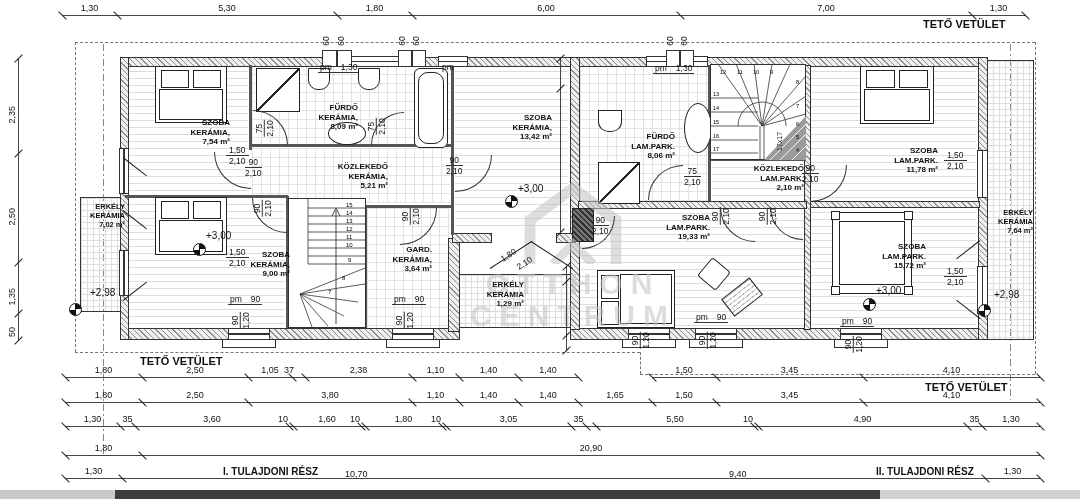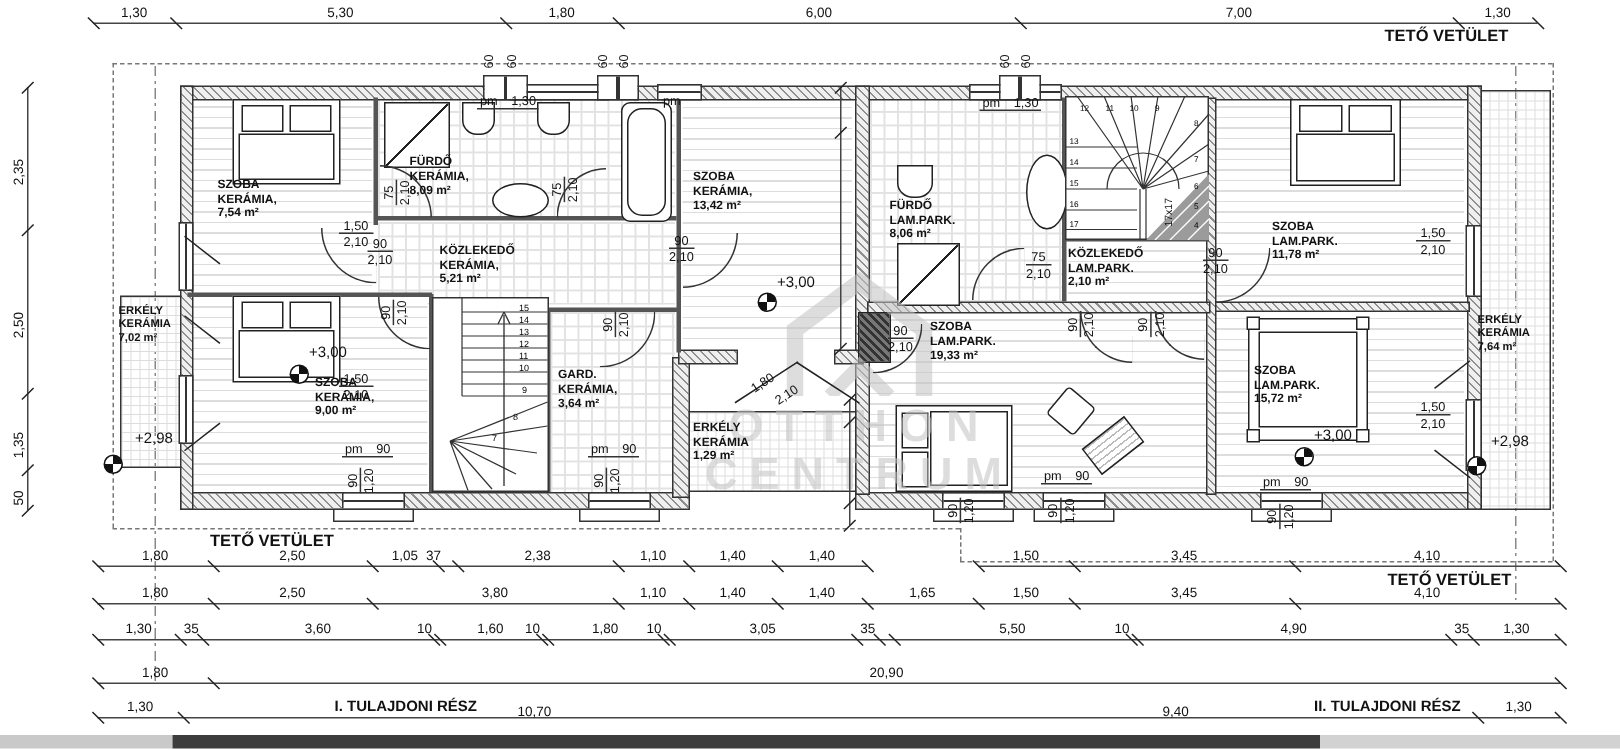--- a/index.html
+++ b/index.html
@@ -11,21 +11,21 @@
   .dashdot{position:absolute;width:1px;background:repeating-linear-gradient(180deg,#888 0 7px,transparent 7px 10px,#888 10px 12px,transparent 12px 15px);}
   
   .wallH,.wallV{position:absolute;border:1px solid #333;background:repeating-linear-gradient(45deg,#efefef 0 3px,#8f8f8f 3px 4px);}
   .pw{position:absolute;background:#555;}
   .dark{position:absolute;border:1px solid #222;background:repeating-linear-gradient(45deg,#777 0 2px,#333 2px 4px);}
   
   .planks{position:absolute;background:repeating-linear-gradient(180deg,#fff 0 6px,#ddd 6px 7px);}
   .tiles{position:absolute;background-image:linear-gradient(#e2e2e2 1px,transparent 1px),linear-gradient(90deg,#e2e2e2 1px,transparent 1px);background-size:9px 9px;}
   .balc{position:absolute;border:1.5px solid #333;background-image:linear-gradient(#ddd 1px,transparent 1px),linear-gradient(90deg,#ddd 1px,transparent 1px);background-size:6px 6px;}
   
-  .rlabel{position:absolute;text-align:left;font-size:8px;font-weight:700;line-height:9.5px;z-index:6;}
+  .rlabel{position:absolute;text-align:right;font-size:8px;font-weight:700;line-height:9.5px;z-index:6;}
   .rlabel span{display:block;}
   .rlabel.sm{font-size:7.5px;line-height:9px;}
   
   .dim2{position:absolute;text-align:center;font-size:8.5px;line-height:10px;z-index:7;background:transparent;}
   .dim2 .t{display:block;border-bottom:1px solid #333;padding:0 3px;}
   .dim2 .b{display:block;}
   .dim2v{transform:rotate(-90deg);transform-origin:center;}
   .wrow{position:absolute;display:flex;gap:9px;border-bottom:1px solid #333;font-size:8.5px;padding:0 2px;z-index:7;}
   .rot{position:absolute;font-size:8.5px;white-space:nowrap;z-index:7;}
   
@@ -608,20 +608,20 @@
       <i class="ctick" style="left: 1040px;"></i>
       <span class="clabel" style="left: 93.5px;">1,30</span>
       <span class="clabel" style="left: 1012.5px;">1,30</span>
     </div>
 
   <div class="roofT" style="left:923px;top:18px;">TETŐ VETÜLET</div>
   <div class="roofT" style="left:140px;top:355px;">TETŐ VETÜLET</div>
   <div class="roofT" style="left:925px;top:381px;">TETŐ VETÜLET</div>
   <div class="own" style="left:223px;top:466px;">I. TULAJDONI RÉSZ</div>
   <div class="dimnum" style="left:345px;top:469px;">10,70</div>
-  <div class="dimnum" style="left:775px;top:469px;">9,40</div>
+  <div class="dimnum" style="left:729px;top:469px;">9,40</div>
   <div class="own" style="left:876px;top:466px;">II. TULAJDONI RÉSZ</div>
 
 
   <div class="bar" style="left:0;top:490px;width:115px;height:9px;background:#c9c9c9;"></div>
   <div class="bar" style="left:115px;top:490px;width:765px;height:9px;background:#3d3d3d;"></div>
   <div class="bar" style="left:880px;top:490px;width:200px;height:9px;background:#d2d2d2;"></div>
 </div>
 
 </body></html>

